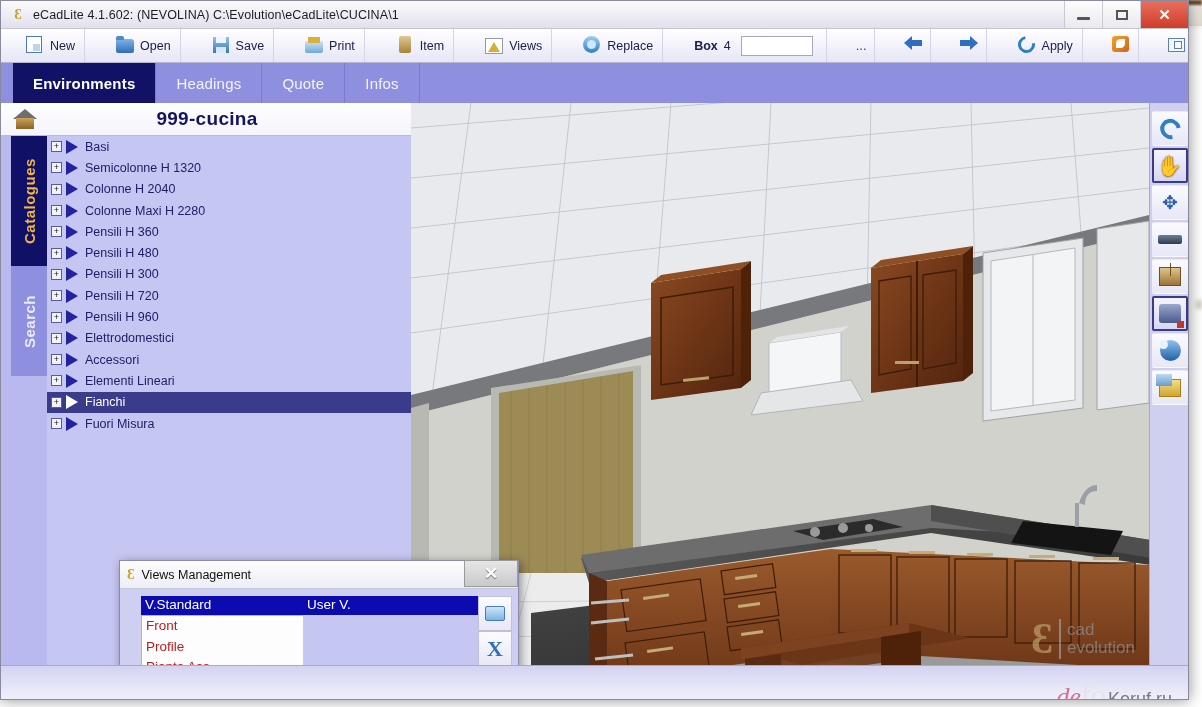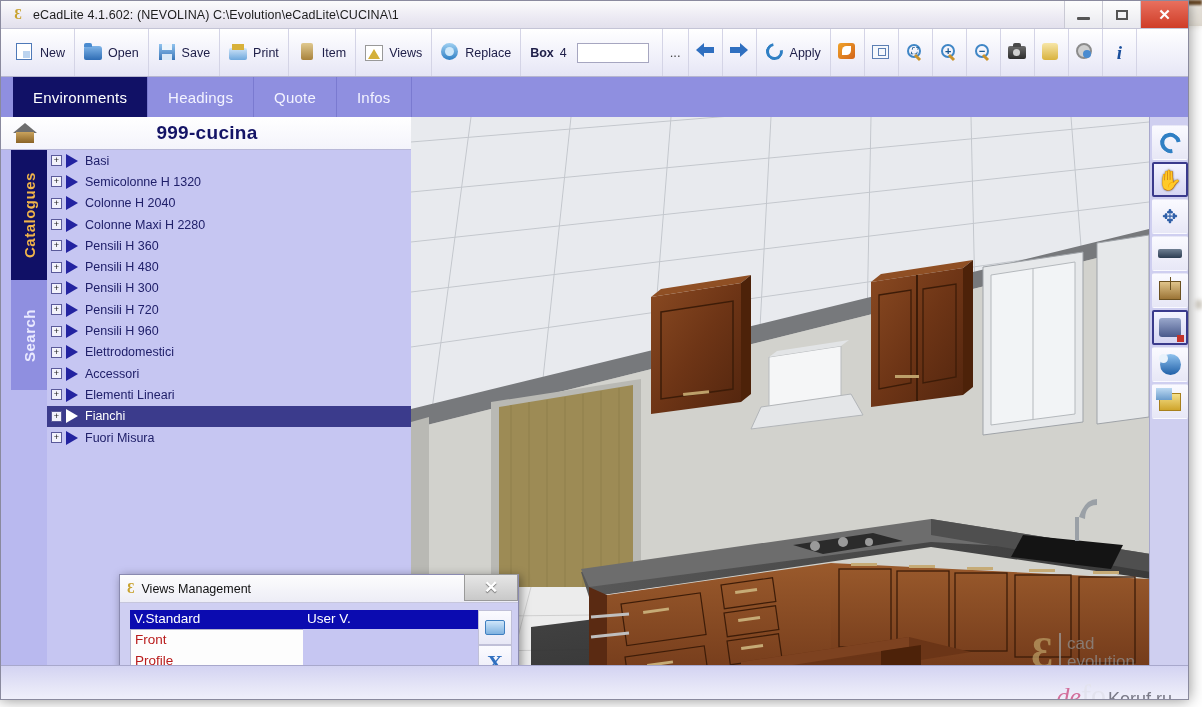--- a/index.html
+++ b/index.html
@@ -54,23 +54,23 @@
     width:38px;height:27px;display:flex;align-items:center;justify-content:center;
     border-left:1px solid #c9c9d4; background:linear-gradient(#fdfdfd,#e9e9ef);
     font-size:12px; color:#333;
   }
   .winbtn.close { width:48px; background:linear-gradient(#e8705e,#cf3d28); color:#fff; font-size:15px; font-weight:bold;}
   .winbtn .minglyph { width:13px;height:3px;background:#555;border-radius:1px;margin-top:8px;}
   .winbtn .maxglyph { width:12px;height:10px;border:2px solid #555; }
 
   
   #toolbar {
-    height:48px; background:linear-gradient(#ffffff,#f0f0fa 60%,#e6e6f5);
+    height:34px; background:linear-gradient(#ffffff,#f0f0fa 60%,#e6e6f5);
     border-bottom:1px solid #b6b6cf;
-    display:flex; align-items:stretch; padding-left:6px;
+    display:flex; align-items:stretch; padding-left:16px;gap:22px;
   }
   .tb-item {
     display:flex; align-items:center; gap:5px; padding:0 9px;
     border-right:1px solid #d4d4e6;
     font-size:12.5px; color:#20204a; cursor:default; white-space:nowrap;
   }
   .tb-ico { width:19px;height:19px; position:relative; flex:0 0 auto;}
   .tb-field {
     width:72px;height:20px;background:#fff;border:1px solid #a6a6c0;margin:0 4px; align-self:center;
   }
@@ -111,21 +111,21 @@
   .ic-gear{width:16px;height:16px;border-radius:50%;background:#cfcfcf;border:2px solid #8c8c8c;}
   .ic-gear:after{content:"";position:absolute;right:-1px;bottom:-1px;width:8px;height:8px;border-radius:50%;background:#4a8bd0;}
   .ic-info{font-family:"Liberation Serif",serif;font-style:italic;font-weight:bold;color:#1a4f9c;font-size:19px;line-height:19px;text-align:center;width:19px;}
 
   
   #maintabs { height:40px; background:#8f8fe0; display:flex; align-items:stretch; padding-left:12px;}
   .mtab {
     display:flex;align-items:center;justify-content:center;padding:0 20px;
     font-size:15px; color:#f3f3ff; border-right:1px solid #7a7ad0; letter-spacing:.2px;
   }
-  .mtab.active { background:#111166; color:#ffffff; font-weight:normal; }
+  .mtab.active { background:#111166; color:#ffffff; font-weight:bold; }
   .mtab.accent { color:#f5a623; font-weight:bold; }
 
   
   #content { position:relative; height:596px; background:#b9b9ef; }
 
   
   #leftpanel { position:absolute; left:0; top:0; width:410px; height:566px; }
   #lp-header {
     height:33px; background:linear-gradient(#ffffff,#f4f4fb);
     border-bottom:1px solid #b8b8d8; display:flex; align-items:center;
@@ -239,21 +239,21 @@
     position:absolute; right:0; top:-1px; width:54px; height:27px;
     background:linear-gradient(#e6e6e6,#c9c9c9); border:1px solid #9a9a9a;
     display:flex;align-items:center;justify-content:center;
     color:#fff; font-size:17px; font-weight:bold; text-shadow:0 1px 1px #666;
   }
   #dlg-body { position:relative; height:220px; }
   .dlg-col { position:absolute; top:7px; }
   .dlg-colhdr {
     background:#0b0bb0; color:#fff; font-size:13.5px; padding:1px 4px; height:19px;
   }
-  #col-std { left:10px; width:174px; }
+  #col-std { left:21px; width:174px; }
   #col-usr { left:183px; width:177px; }
   #col-usr .usr-list { height:175px; background:#c6c6f2; }
   .vlist { background:#fdfdfd; border:1px solid #b4b4cc; }
   .vrow { height:20.5px; font-size:13.5px; color:#b91c1c; padding-left:4px; line-height:20.5px; }
   .dlg-side { position:absolute; right:6px; top:7px; width:34px; }
   .dside-btn {
     width:34px;height:35px;background:linear-gradient(#fbfbff,#e8e8f6);
     border:1px solid #c0c0d8; display:flex;align-items:center;justify-content:center;position:relative;
   }
   .d-folder{width:20px;height:15px;background:linear-gradient(#cfe6fa,#7fb2e0);border:1.5px solid #3f7fc0;border-radius:2px;}

